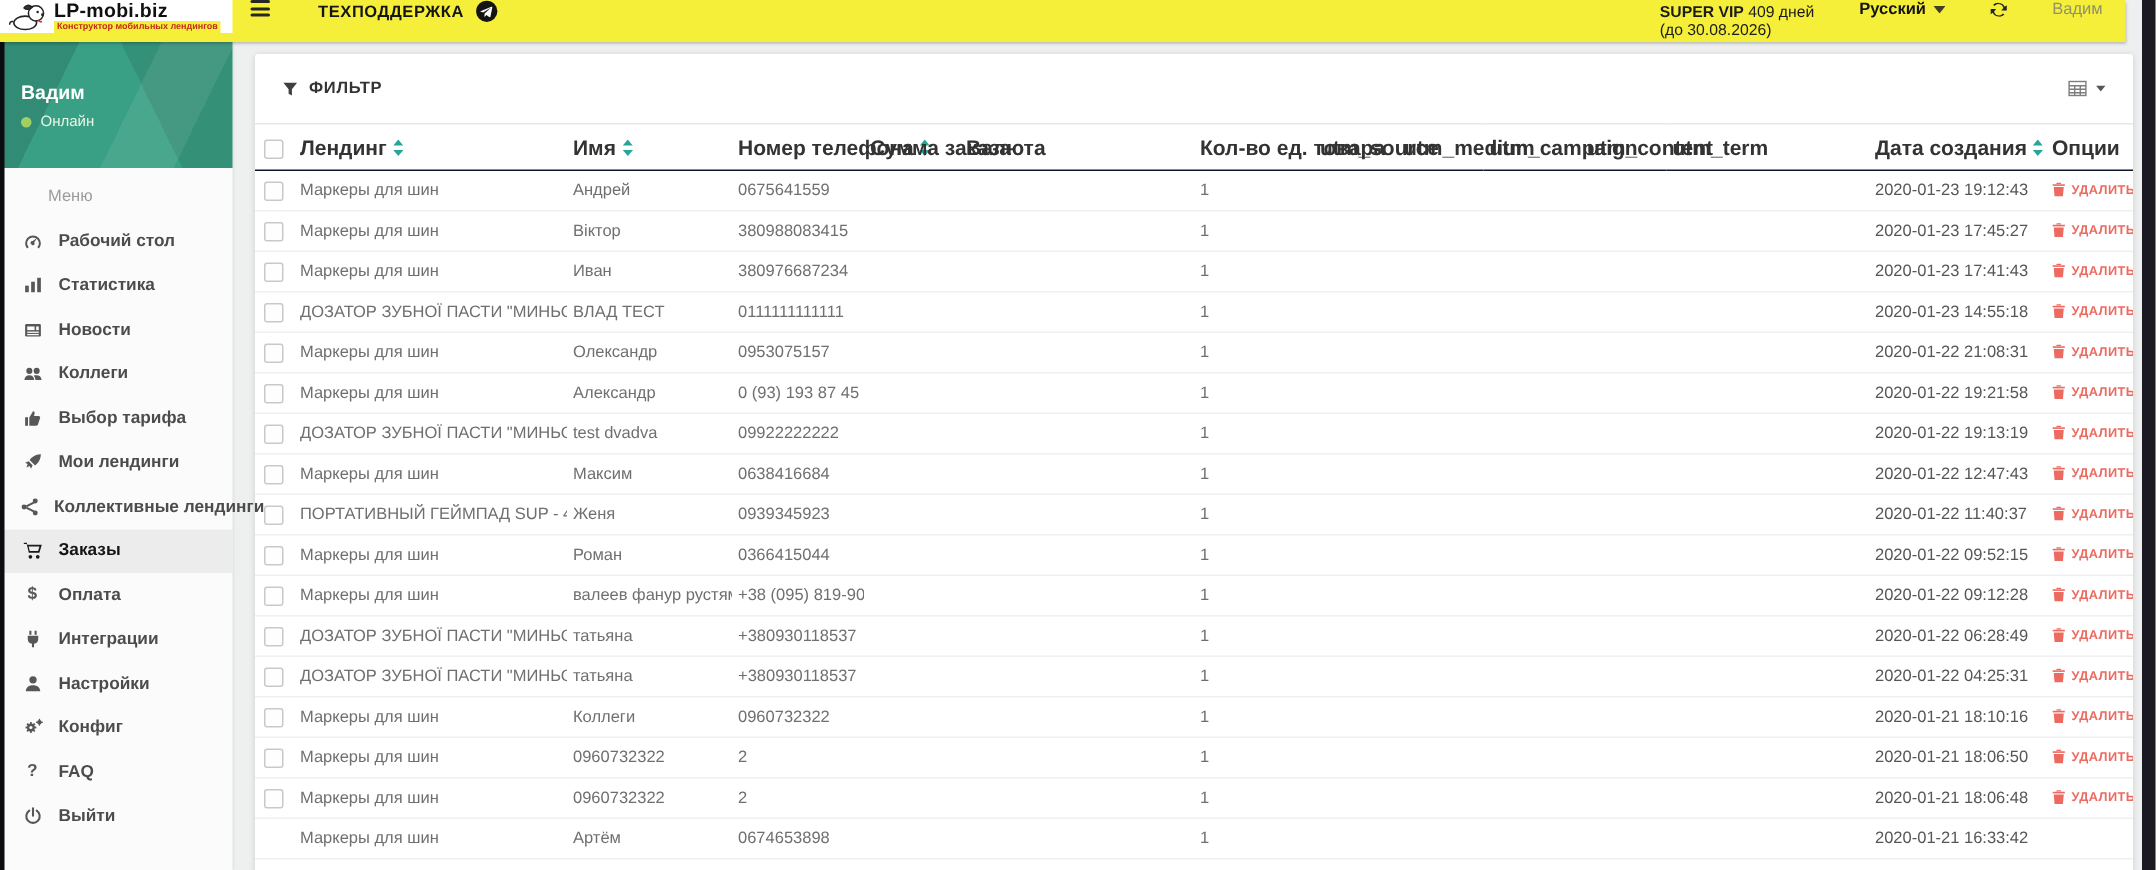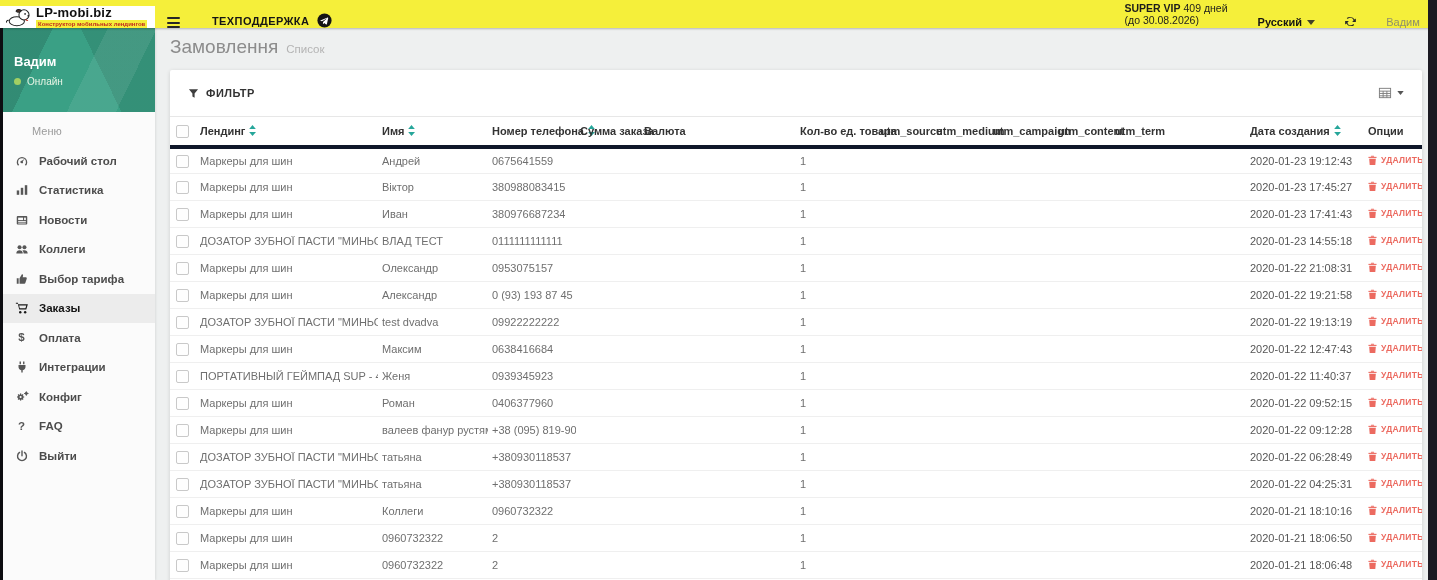--- a/index.html
+++ b/index.html
@@ -4,22 +4,22 @@
 <style>
   * { margin:0; padding:0; box-sizing:border-box; }
   html,body { width:1437px; height:580px; overflow:hidden;
     font-family:"Liberation Sans","DejaVu Sans",sans-serif; background:#eef0f0; }
 
   
   .scroll-edge { position:fixed; top:0; right:0; bottom:0; width:9px; background:#1b1a22; z-index:100; }
   .left-edge   { position:fixed; top:28px; left:0; bottom:0; width:3px; background:#0d0d11; z-index:99; }
 
   
-  .topbar { position:fixed; top:0; left:0; right:2px; height:28px; background:#f5ef3a;
-    display:flex; align-items:flex-end; z-index:50; box-shadow:0 1px 2px rgba(0,0,0,.25); }
+  .topbar { position:fixed; top:0; left:0; right:20px; height:28px; background:#f5ef3a;
+    display:flex; align-items:flex-start; z-index:50; box-shadow:0 1px 2px rgba(0,0,0,.25); }
   .brand { width:155px; background:#fff; display:flex; align-items:center; gap:4px; padding:0 5px; cursor:pointer; }
   .dog svg { width:27px; height:22px; display:block; }
   .brand-txt { display:flex; flex-direction:column; }
   .brand-name { font-size:13px; font-weight:800; color:#101010; letter-spacing:.2px; line-height:13px; }
   .brand-tag { font-size:6px; font-weight:700; color:#c42a1e; background:#f5ef3a; padding:1px 2px; margin-top:1px; white-space:nowrap; }
   .burger { width:36px; display:flex; flex-direction:column; justify-content:center; align-items:center; gap:2.5px;
     background:none; border:none; cursor:pointer; }
   .burger span { width:13px; height:2px; background:#262626; border-radius:1px; }
   .vdiv { width:1px; background:rgba(0,0,0,.22); }
   .support { display:flex; align-items:center; gap:8px; padding:0 20px; font-size:11px; font-weight:700;
@@ -67,22 +67,22 @@
   .pg-sub { font-size:11.5px; color:#b4b4b4; }
   .card { background:#fff; border-radius:2px; box-shadow:0 1px 4px rgba(0,0,0,.14); height:620px; overflow:hidden; }
   .card-top { height:46px; display:flex; align-items:center; justify-content:space-between; padding:0 18px;gap:48px; }
   .filter-btn { display:flex; align-items:center; gap:7px; background:none; border:none; font-size:11px;
     font-weight:700; letter-spacing:.5px; color:#333; cursor:pointer; font-family:inherit; }
   .f-ic { color:#3f3f3f; display:flex; }
   .cols-btn { display:flex; align-items:center; gap:5px; background:none; border:none; cursor:pointer; color:#6f6f6f; }
   .caret { display:flex; color:#555; }
 
   table.orders { width:100%; border-collapse:collapse; table-layout:fixed; }
-  .orders th { font-size:11px; font-weight:700; color:#333; text-align:left; padding:7px 4px;
-    border-top:1px solid #e7e7e7; border-bottom:4px solid #0f172a; white-space:nowrap; }
+  .orders th { font-size:14px; font-weight:700; color:#333; text-align:left; padding:7px 4px;
+    border-top:1px solid #e7e7e7; border-bottom:1px solid #0f172a; white-space:nowrap; }
   .orders th .sort { margin-left:4px; vertical-align:-1px; }
   .orders td { font-size:11px; color:#6f6f6f; padding:0 4px; height:27px; border-bottom:1px solid #efefef;
     white-space:nowrap; overflow:hidden; }
   td.cell-date { color:#565656; }
   .cb { width:13px; height:13px; border:1px solid #c9c9c9; border-radius:2px; background:#fefefe;
     display:inline-block; cursor:pointer; vertical-align:middle; margin-left:2px; }
   .del-btn { display:inline-flex; align-items:center; gap:4px; background:none; border:none; color:#ec6a60;
     font-size:8.5px; font-weight:700; letter-spacing:.3px; cursor:pointer; font-family:inherit; padding:0; }
   .del-btn svg { display:block; }
 </style>
@@ -211,21 +211,40 @@
 
   <div class="menu-item">
     <span class="mi-icon">
           <svg viewBox="0 0 16 16" fill="currentColor">
             <path d="M2 7h2.2v6.5H2zM5.2 13.5V7.2L7.9 2.6c.9-.2 1.5.5 1.3 1.6L8.8 6h3.4c.9 0 1.5.8 1.2 1.6l-1.5 4.6c-.2.7-.8 1.3-1.6 1.3z"></path>
           </svg>
         </span>
     <span class="mi-label">Выбор тарифа</span>
   </div>
 
-
+  <div class="menu-item">
+    <span class="mi-icon">
+          <svg viewBox="0 0 16 16" fill="currentColor">
+            <path d="M14 2c-3 .1-5.4 1.1-7.1 2.8L5.4 6.4l4.2 4.2 1.6-1.5C12.9 7.4 13.9 5 14 2zM4.7 7.4 2 8.5l1.9 1-.9 2.6 2.5-1 1 2 1.2-2.7z"></path>
+          </svg>
+        </span>
+    <span class="mi-label">Мои лендинги</span>
+  </div>
+
+  <div class="menu-item">
+    <span class="mi-icon">
+          <svg viewBox="0 0 16 16" fill="currentColor">
+            <circle cx="3.5" cy="8" r="1.9"></circle>
+            <circle cx="12" cy="3.5" r="1.9"></circle>
+            <circle cx="12" cy="12.5" r="1.9"></circle>
+            <path d="M4.4 7.1l6.5-3.2.7 1.3-6.5 3.2zM4.4 8.9l6.5 3.2.7-1.3-6.5-3.2z"></path>
+          </svg>
+        </span>
+    <span class="mi-label">Коллективные лендинги</span>
+  </div>
 
   <div class="menu-item active">
     <span class="mi-icon">
           <svg viewBox="0 0 16 16" fill="currentColor">
             <path d="M1 2h2.3l.4 1.6h11l-1.8 6.2H4.8L3.3 3.4 3 3H1zm3.7 3 .8 3.4h6.4l1-3.4z"></path>
             <circle cx="6" cy="12.8" r="1.4"></circle>
             <circle cx="11.6" cy="12.8" r="1.4"></circle>
           </svg>
         </span>
     <span class="mi-label">Заказы</span>
@@ -240,20 +259,29 @@
 
   <div class="menu-item">
     <span class="mi-icon">
           <svg viewBox="0 0 16 16" fill="currentColor">
             <path d="M5.2 1.8h1.6v3H5.2zm4 0h1.6v3H9.2zM4 5.6h8v2.2a4 4 0 0 1-3.2 3.9v2.5H7.2v-2.5A4 4 0 0 1 4 7.8z"></path>
           </svg>
         </span>
     <span class="mi-label">Интеграции</span>
   </div>
 
+  <div class="menu-item">
+    <span class="mi-icon">
+          <svg viewBox="0 0 16 16" fill="currentColor">
+            <circle cx="8" cy="4.8" r="2.8"></circle>
+            <path d="M2.5 13.6c0-3 2.4-4.6 5.5-4.6s5.5 1.6 5.5 4.6z"></path>
+          </svg>
+        </span>
+    <span class="mi-label">Настройки</span>
+  </div>
 
   <div class="menu-item">
     <span class="mi-icon">
           <svg viewBox="0 0 16 16" fill="currentColor">
             <g>
               <rect x="5.7" y="3.9" width="1.4" height="8.2"></rect>
               <rect x="2.3" y="7.3" width="8.2" height="1.4"></rect>
               <rect x="5.7" y="3.9" width="1.4" height="8.2" transform="rotate(45 6.4 8)"></rect>
               <rect x="5.7" y="3.9" width="1.4" height="8.2" transform="rotate(-45 6.4 8)"></rect>
               <circle cx="6.4" cy="8" r="3"></circle>
@@ -281,24 +309,20 @@
             <path d="M8 2.2v5.6"></path>
             <path d="M5.2 3.9a5.1 5.1 0 1 0 5.6 0"></path>
           </svg>
         </span>
     <span class="mi-label">Выйти</span>
   </div>
 </nav>
 </aside>
 
 <main class="main">
-  <div class="page-head">
-    <span class="pg-title">Замовлення</span>
-    <span class="pg-sub">Список</span>
-  </div>
   <section class="card">
     <div class="card-top">
       <button class="filter-btn">
         <span class="f-ic">
           <svg width="11" height="11" viewBox="0 0 14 14" fill="currentColor">
               <path d="M1.2 1.5h11.6L8.4 6.9v5.4L5.6 10.9V6.9z"></path>
             </svg>
         </span>
         <span>ФИЛЬТР</span>
       </button>
@@ -577,21 +601,21 @@
                     <path d="M1.3 4h7.4l-.6 7H1.9zM3.5.8h3l.4 1H3.1z"></path>
                   </svg>
                 </span>
                 <span>УДАЛИТЬ</span>
               </button></td>
           </tr>
           <tr>
             <td class="cell-checkbox"><span class="cb"></span></td>
             <td class="cell-landing">Маркеры для шин</td>
             <td class="cell-name">Роман</td>
-            <td class="cell-phone">0406377960</td>
+            <td class="cell-phone">0366415044</td>
             <td class="cell-sum"></td>
             <td class="cell-currency"></td>
             <td class="cell-qty">1</td>
             <td class="cell-utm_source"></td>
             <td class="cell-utm_medium"></td>
             <td class="cell-utm_campaign"></td>
             <td class="cell-utm_content"></td>
             <td class="cell-utm_term"></td>
             <td class="cell-date">2020-01-22 09:52:15</td>
             <td class="cell-options"><button class="del-btn">

